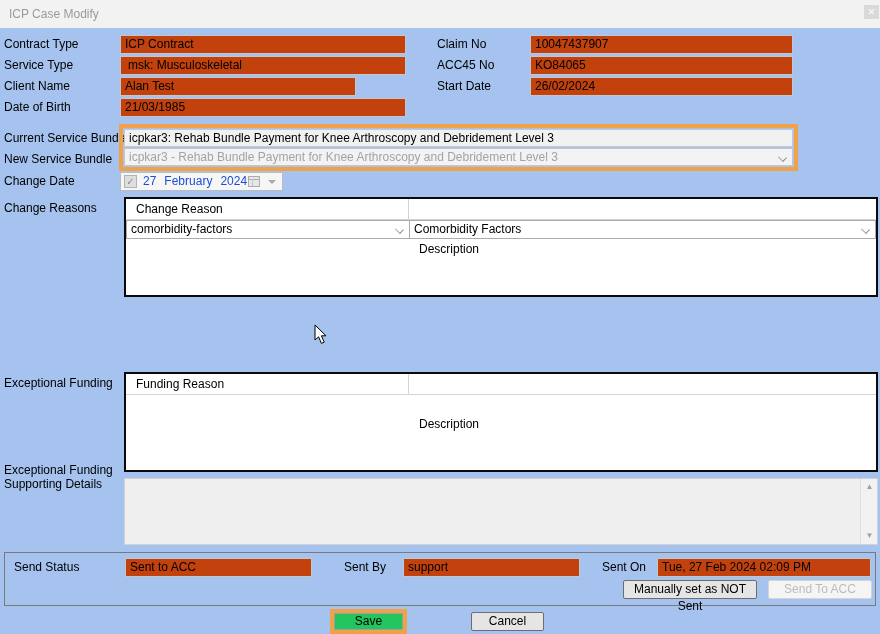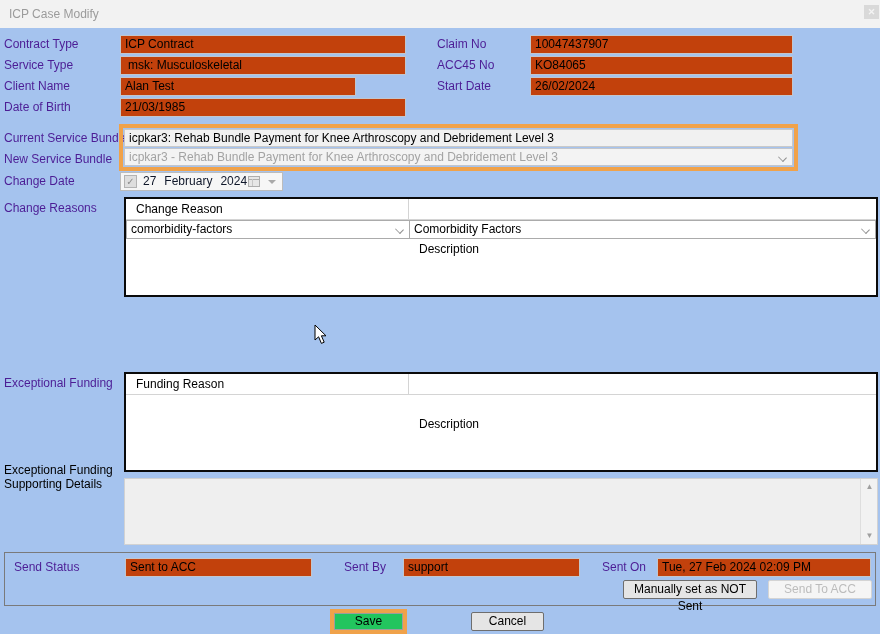--- a/index.html
+++ b/index.html
@@ -6,21 +6,21 @@
   html,body { background:#8fa8c8; }
   body { font-family:"Liberation Sans", sans-serif; }
   #window {
     position:relative; width:880px; height:634px;
     background:#a5c3ee; overflow:hidden; font-size:12px; color:#000;
   }
   .titlebar { position:absolute; left:0; top:0; width:880px; height:28px; background:#f2f2f2; }
   .title    { position:absolute; left:9px; top:7px; font-size:12px; color:#9b9b9b; }
   .closebtn { position:absolute; right:1px; top:5px; width:15px; height:14px; background:#d9d9d9;
               color:#f4f4f4; font-size:9px; line-height:14px; text-align:center; font-weight:bold; cursor:default; }
-  .label { position:absolute; font-size:12px; line-height:19px; color:#4c1d95; white-space:nowrap; }
+  .label { position:absolute; font-size:12px; line-height:19px; color:#000000; white-space:nowrap; }
   .label2 { position:absolute; font-size:12px; line-height:14px; color:#000; white-space:nowrap; }
   .tbx { position:absolute; height:19px; background:#c2410c; border:1px solid #c2c6cd;
          line-height:17px; padding:0 4px; font-size:12px; white-space:nowrap; overflow:hidden; }
   .hl  { position:absolute; border:4px solid #f0a24a; }
   .combo { position:absolute; background:#f3f3f3; border:1px solid #c2c6cd; height:19px;
            line-height:17px; padding:0 20px 0 4px; font-size:12px; white-space:nowrap; overflow:hidden; }
   .chev { position:absolute; right:6px; top:5px; width:7px; height:7px;
           border-right:1.4px solid #8f8f8f; border-bottom:1.4px solid #8f8f8f;
           transform:rotate(45deg) scale(1,0.8); }
   .tbl { position:absolute; background:#fff; border:2px solid #0a0a0a; }
@@ -28,21 +28,21 @@
   .tbl-head .hc { line-height:21px; padding-left:10px; font-size:12px; color:#000; }
   .hc1 { width:283px; border-right:1px solid #d4d4d4; }
   .hc2 { flex:1;margin-top:40px; }
   .row-combo { position:relative; height:19px; background:#fff; border:1px solid #ababab;
                line-height:17px; padding:0 20px 0 4px; font-size:12px; overflow:hidden; white-space:nowrap; }
   .rc-wrap { display:flex; }
   .datebox { position:absolute; left:120px; top:172px; width:163px; height:19px;
              background:#f6f6f6; border:1px solid #bcbcbc; }
   .checkbox { position:absolute; left:3px; top:2px; width:13px; height:13px; background:#dedede;
               border:1px solid #b3b3b3; color:#8d8d8d; font-size:10px; line-height:12px; text-align:center; }
-  .datetext { position:absolute; left:22px; top:0; line-height:17px; color:#0f172a; font-size:12px; }
+  .datetext { position:absolute; left:22px; top:0; line-height:17px; color:#1d4ed8; font-size:12px; }
   .datetext span { margin-right:8px; }
   .calicon { position:absolute; right:22px; top:3px; width:12px; height:11px;
              border:1px solid #adadad; background:#e6e6e6; }
   .calicon::before { content:""; position:absolute; left:0; top:2px; width:10px; height:1px; background:#adadad; }
   .calicon::after  { content:""; position:absolute; left:3px; top:2px; width:1px; height:7px; background:#c6c6c6; }
   .caldrop { position:absolute; right:6px; top:7px; width:0; height:0;
              border-left:4px solid transparent; border-right:4px solid transparent; border-top:4px solid #a9a9a9; }
   .memo { position:absolute; left:124px; top:478px; width:754px; height:67px;
           background:#efefef; border:1px solid #d2d2d2; }
   .vscroll { position:absolute; right:0; top:0; width:17px; height:100%;

